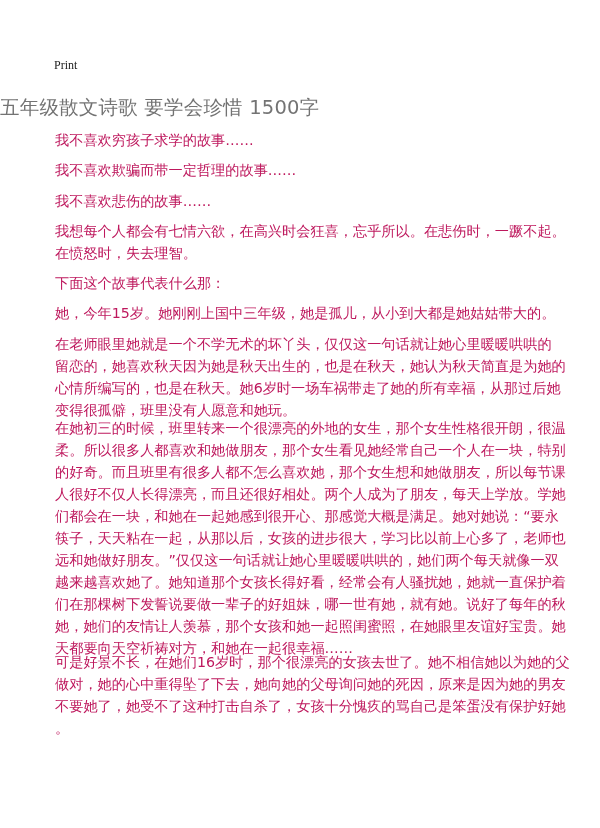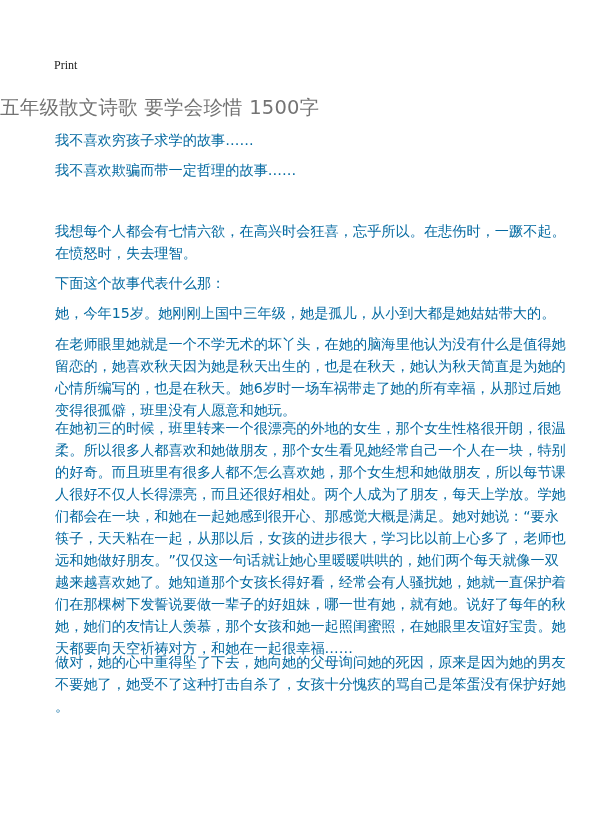--- a/index.html
+++ b/index.html
@@ -13,74 +13,78 @@
       position: absolute; left: 54px; top: 48px;
       font-family: "Liberation Serif", "DejaVu Serif", serif;
       font-size: 12px; color: #222;
     }
     .title {
       position: absolute; left: 0; width: 600px; top: 84px;
       text-align: left; font-size: 19.5px; color: #737373; letter-spacing: 0.2px;
     }
     .para {
       position: absolute; left: 55px; width: 500px;
-      font-size: 14.2px; line-height: 22px; color: #0369a1;
+      font-size: 14.2px; line-height: 22px; color: #be185d;
       white-space: nowrap;
     }
     .para .line { display: block; height: 22px; }
   </style>
 </head>
 <body>
 
 <div class="page">
   <div class="print-label">Print</div>
 
   <div class="title">五年级散文诗歌 要学会珍惜 1500字</div>
 
   <div class="para" style="top:119px">
     <span class="line">我不喜欢穷孩子求学的故事……</span>
   </div>
 
   <div class="para" style="top:149px">
     <span class="line">我不喜欢欺骗而带一定哲理的故事……</span>
   </div>
 
+  <div class="para" style="top:180px">
+    <span class="line">我不喜欢悲伤的故事……</span>
+  </div>
 
   <div class="para" style="top:210px">
     <span class="line">我想每个人都会有七情六欲，在高兴时会狂喜，忘乎所以。在悲伤时，一蹶不起。</span>
     <span class="line">在愤怒时，失去理智。</span>
   </div>
 
   <div class="para" style="top:262px">
     <span class="line">下面这个故事代表什么那：</span>
   </div>
 
   <div class="para" style="top:292px">
     <span class="line">她，今年15岁。她刚刚上国中三年级，她是孤儿，从小到大都是她姑姑带大的。</span>
   </div>
 
   <div class="para" style="top:323px">
-    <span class="line">在老师眼里她就是一个不学无术的坏丫头，在她的脑海里他认为没有什么是值得她</span>
+    <span class="line">在老师眼里她就是一个不学无术的坏丫头，仅仅这一句话就让她心里暖暖哄哄的</span>
     <span class="line">留恋的，她喜欢秋天因为她是秋天出生的，也是在秋天，她认为秋天简直是为她的</span>
     <span class="line">心情所编写的，也是在秋天。她6岁时一场车祸带走了她的所有幸福，从那过后她</span>
     <span class="line">变得很孤僻，班里没有人愿意和她玩。</span>
   </div>
 
   <div class="para" style="top:407px">
     <span class="line">在她初三的时候，班里转来一个很漂亮的外地的女生，那个女生性格很开朗，很温</span>
     <span class="line">柔。所以很多人都喜欢和她做朋友，那个女生看见她经常自己一个人在一块，特别</span>
     <span class="line">的好奇。而且班里有很多人都不怎么喜欢她，那个女生想和她做朋友，所以每节课</span>
     <span class="line">人很好不仅人长得漂亮，而且还很好相处。两个人成为了朋友，每天上学放。学她</span>
     <span class="line">们都会在一块，和她在一起她感到很开心、那感觉大概是满足。她对她说：“要永</span>
     <span class="line">筷子，天天粘在一起，从那以后，女孩的进步很大，学习比以前上心多了，老师也</span>
     <span class="line">远和她做好朋友。”仅仅这一句话就让她心里暖暖哄哄的，她们两个每天就像一双</span>
     <span class="line">越来越喜欢她了。她知道那个女孩长得好看，经常会有人骚扰她，她就一直保护着</span>
     <span class="line">们在那棵树下发誓说要做一辈子的好姐妹，哪一世有她，就有她。说好了每年的秋</span>
     <span class="line">她，她们的友情让人羡慕，那个女孩和她一起照闺蜜照，在她眼里友谊好宝贵。她</span>
     <span class="line">天都要向天空祈祷对方，和她在一起很幸福……</span>
   </div>
 
   <div class="para" style="top:641px">
+    <span class="line">可是好景不长，在她们16岁时，那个很漂亮的女孩去世了。她不相信她以为她的父</span>
     <span class="line">做对，她的心中重得坠了下去，她向她的父母询问她的死因，原来是因为她的男友</span>
     <span class="line">不要她了，她受不了这种打击自杀了，女孩十分愧疚的骂自己是笨蛋没有保护好她</span>
     <span class="line">。</span>
   </div>
 </div>
 
 </body></html>

